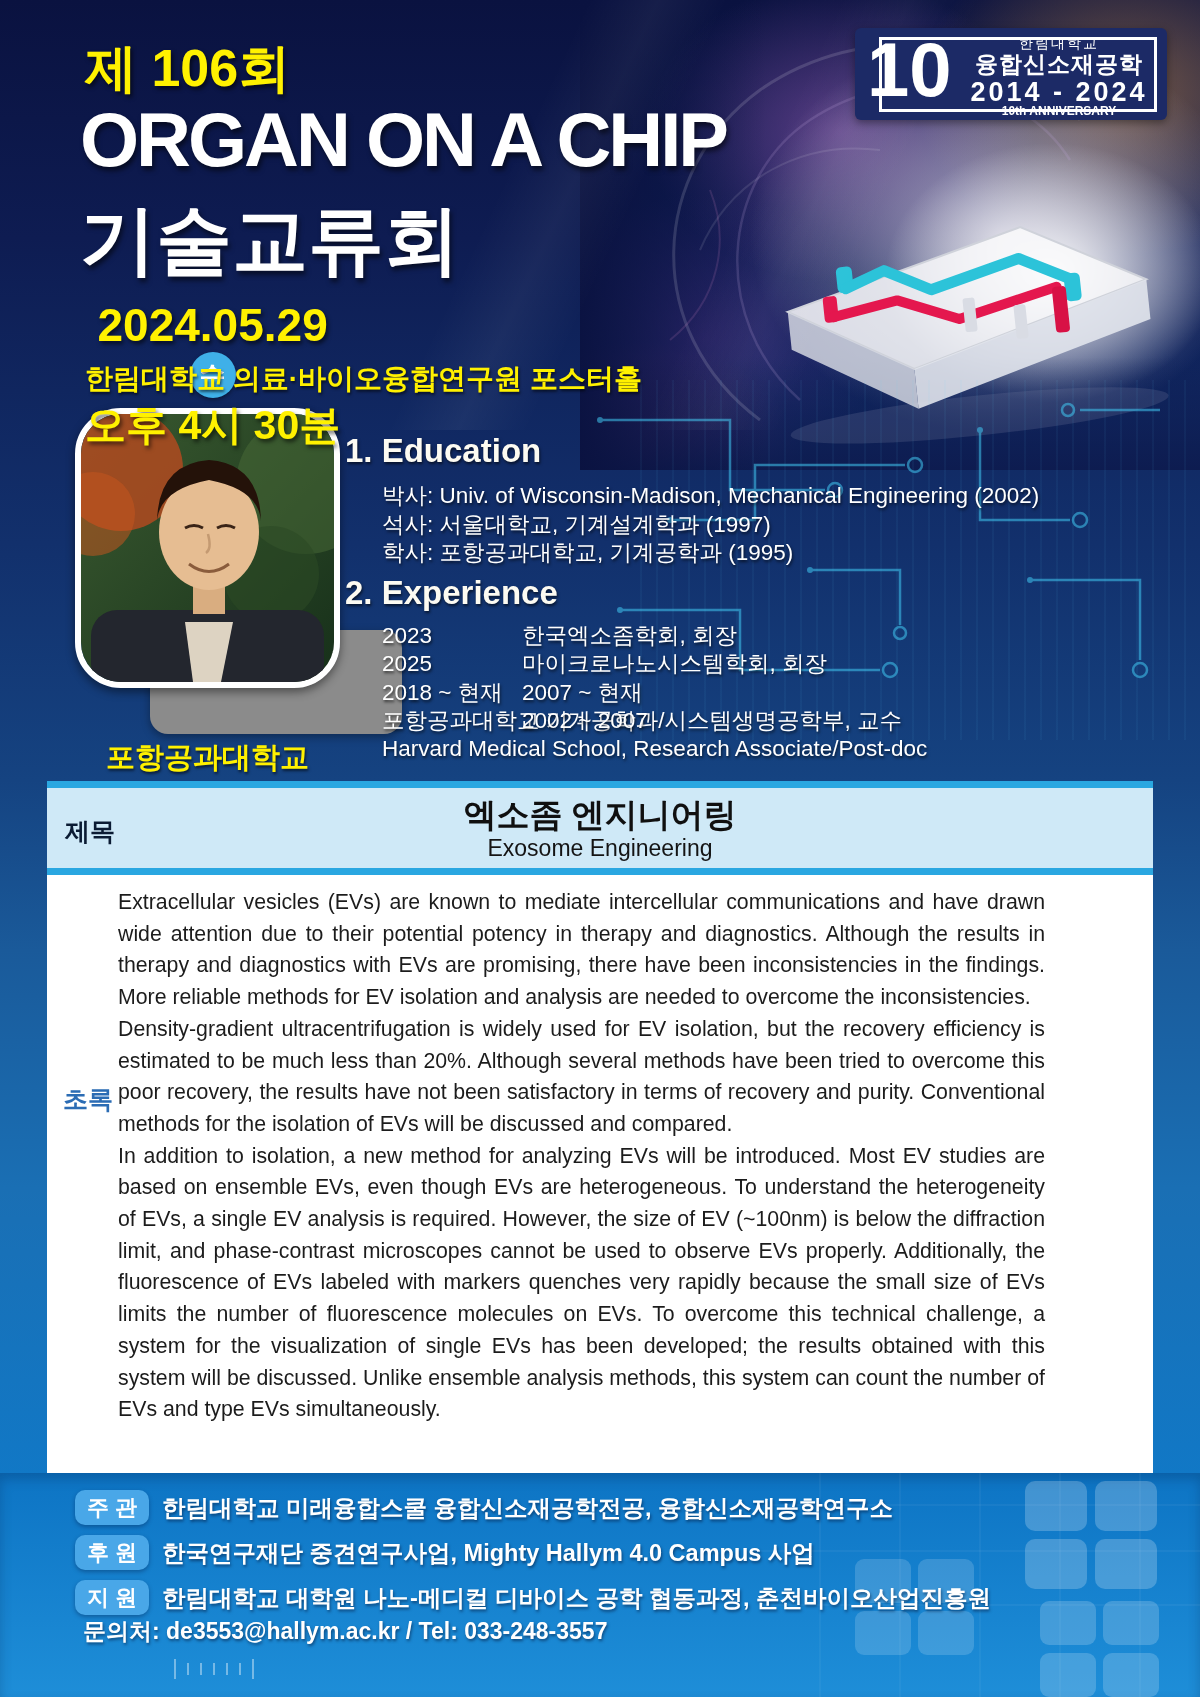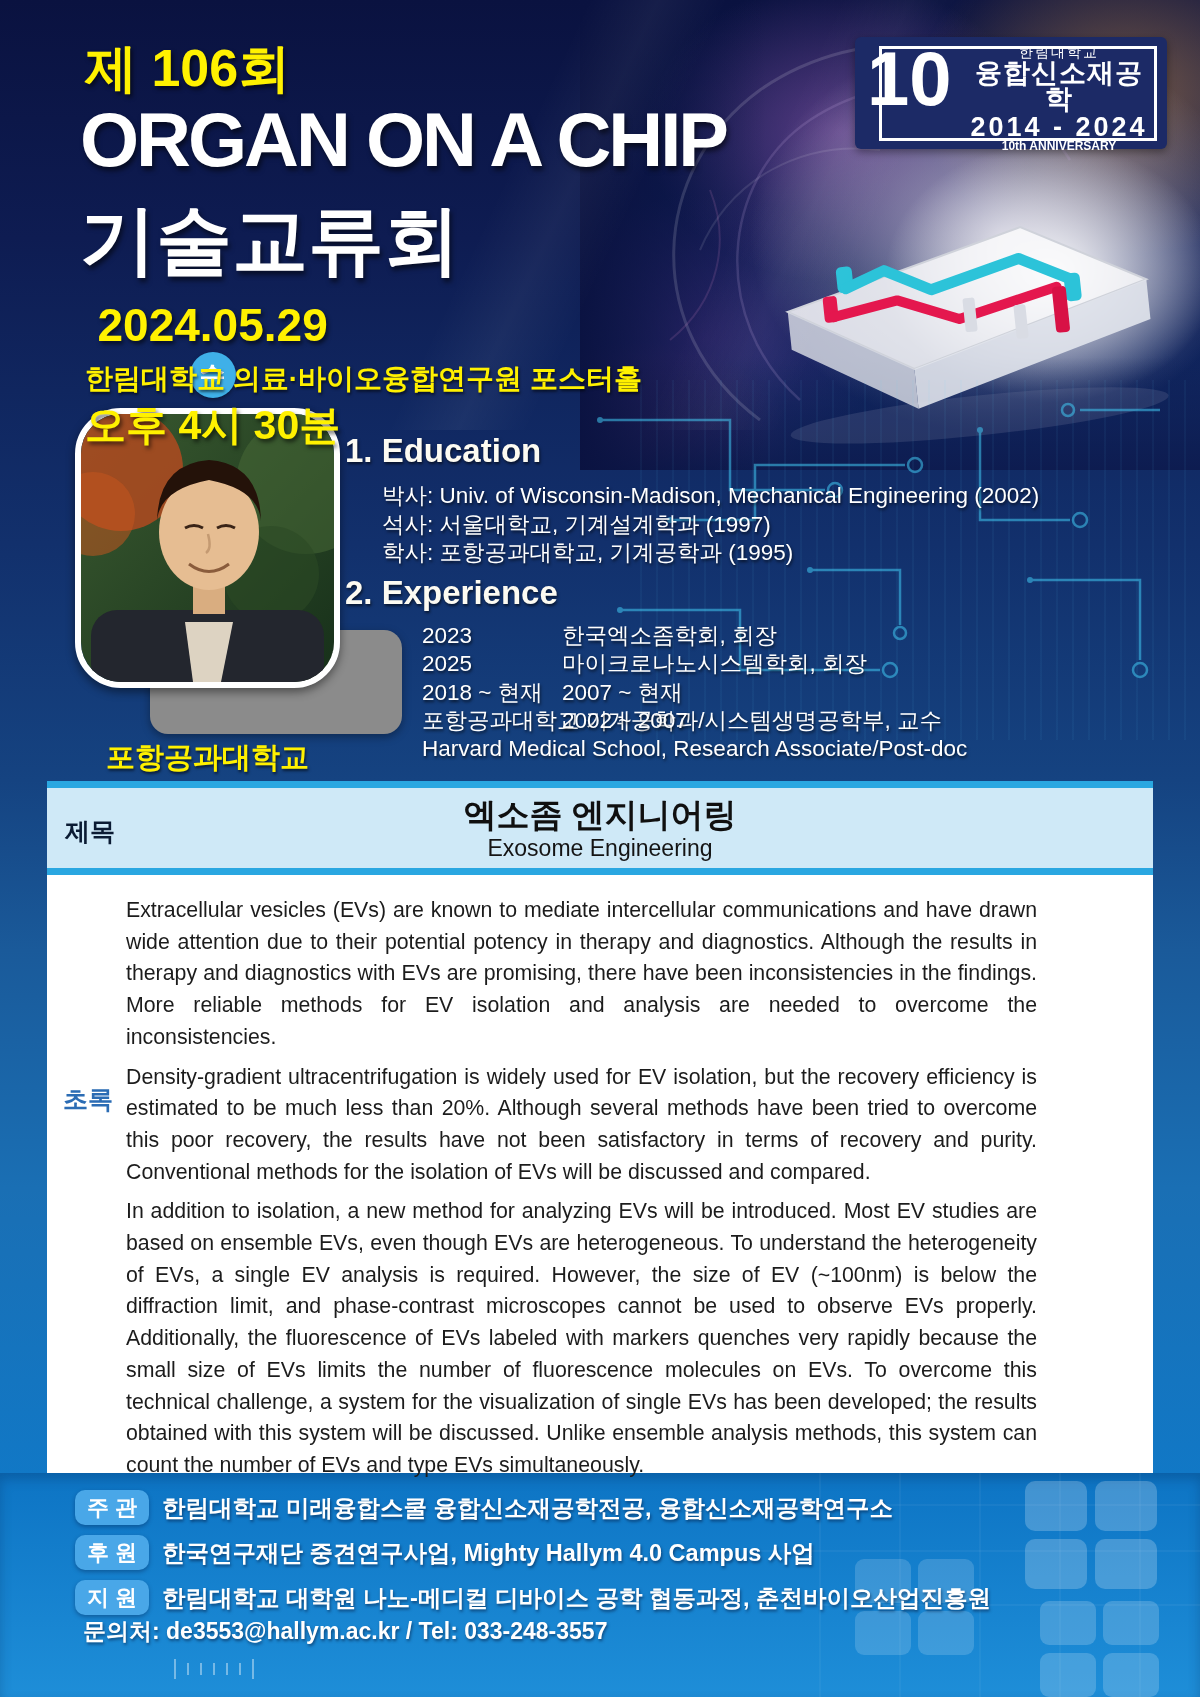--- a/index.html
+++ b/index.html
@@ -35,54 +35,54 @@
   
   .session{position:absolute;left:85px;top:34px;z-index:5;font-size:52px;font-weight:bold;color:var(--accent-yellow,#fff100);text-shadow:2px 3px 4px rgba(0,0,0,.6);}
   .title{position:absolute;left:80px;top:96px;z-index:5;font-size:76px;font-weight:bold;letter-spacing:-3px;color:#fff;text-shadow:2px 4px 5px rgba(0,0,0,.55);white-space:nowrap;}
   .subtitle{position:absolute;left:80px;top:190px;z-index:5;font-size:76px;font-weight:bold;color:#fff;text-shadow:2px 4px 5px rgba(0,0,0,.55);}
   .date-row{position:absolute;left:85px;top:298px;z-index:5;display:flex;align-items:center;flex-direction:column;}
   .date-txt{font-size:46px;font-weight:bold;color:var(--accent-yellow,#fff100);text-shadow:2px 3px 4px rgba(0,0,0,.6);}
   .day-badge{width:46px;height:46px;border-radius:50%;background:var(--day-badge-blue,#3fb0e8);color:#fff;font-size:26px;font-weight:bold;display:flex;align-items:center;justify-content:center;box-shadow:0 2px 4px rgba(0,0,0,.4);}
   .time-txt{font-size:41px;font-weight:bold;color:var(--accent-yellow,#fff100);text-shadow:2px 3px 4px rgba(0,0,0,.6);}
   .venue{position:absolute;left:85px;top:360px;z-index:5;font-size:28px;font-weight:bold;color:var(--accent-yellow,#ffe920);text-shadow:1px 2px 3px rgba(0,0,0,.65);}
   
-  .anniv{position:absolute;left:855px;top:28px;width:312px;height:112px;z-index:6;background:var(--anniversary-navy,#1c2a66);border-radius:6px;box-shadow:0 3px 8px rgba(0,0,0,.4);margin-top:9px;}
+  .anniv{position:absolute;left:855px;top:28px;width:312px;height:92px;z-index:6;background:var(--anniversary-navy,#1c2a66);border-radius:6px;box-shadow:0 3px 8px rgba(0,0,0,.4);}
   .anniv-frame{position:absolute;top:9px;left:24px;right:10px;bottom:8px;border:3px solid #fff;}
   .anniv-num{position:absolute;left:12px;top:-4px;font-size:76px;font-weight:bold;color:#fff;line-height:1.2;}
   .anniv-col{position:absolute;left:112px;right:16px;top:7px;text-align:center;color:#fff;}
   .anniv-a1{font-size:14px;line-height:16px;letter-spacing:2px;}
-  .anniv-a2{font-size:27px;line-height:26px;font-weight:bold;letter-spacing:1px;}
+  .anniv-a2{font-size:23px;line-height:26px;font-weight:bold;letter-spacing:1px;}
   .anniv-a3{font-size:27px;line-height:26px;font-weight:bold;letter-spacing:3px;margin-top:2px;}
   .anniv-a4{font-size:12px;line-height:13px;font-weight:bold;}
   
   .photo{position:absolute;left:75px;top:408px;width:253px;height:268px;border:6px solid #fff;border-radius:46px;overflow:hidden;z-index:4;box-shadow:0 4px 10px rgba(0,0,0,.45);}
   .nametag{position:absolute;left:150px;top:630px;width:252px;height:104px;background:var(--nametag-gray,#8b8b8b);border-radius:18px;z-index:3;display:flex;justify-content:center;box-shadow:0 3px 8px rgba(0,0,0,.35);}
   .nametag span{font-size:27px;font-weight:bold;color:#fff;padding-bottom:7px;padding-right:26px;text-shadow:1px 2px 2px rgba(0,0,0,.4);}
   .affil{position:absolute;left:75px;top:738px;width:265px;z-index:5;text-align:center;font-size:29px;font-weight:bold;color:var(--accent-yellow,#fff100);text-shadow:1px 2px 3px rgba(0,0,0,.65);}
   
   .edu-heading,.exp-heading{position:absolute;left:345px;z-index:5;font-size:33px;font-weight:bold;color:#fdfbf2;text-shadow:1px 2px 3px rgba(0,0,0,.6);}
   .edu-heading{top:432px;}
   .exp-heading{top:574px;}
   .edu-list{position:absolute;left:382px;top:482px;z-index:5;}
   .edu-item{font-size:22.5px;line-height:28.5px;color:#fff;text-shadow:1px 2px 3px rgba(0,0,0,.65);white-space:nowrap;}
-  .exp-grid{position:absolute;left:382px;top:622px;z-index:5;display:grid;grid-template-columns:140px auto;column-gap:0;margin-left:40px;}
+  .exp-grid{position:absolute;left:382px;top:622px;z-index:5;display:grid;grid-template-columns:140px auto;column-gap:0;}
   .exp-period,.exp-role{font-size:22.5px;line-height:28.3px;color:#fff;text-shadow:1px 2px 3px rgba(0,0,0,.65);white-space:nowrap;}
   
   .title-box{position:absolute;left:47px;top:781px;width:1106px;height:94px;z-index:5;background:var(--title-box-bg,#cfe9f7);}
   .stripe{position:absolute;left:0;width:100%;height:7px;background:var(--stripe-cyan,#2aa7e1);}
   .stripe.top{top:0;}
   .stripe.bottom{bottom:0;}
   .talk-label{position:absolute;left:18px;top:34px;font-size:25px;font-weight:bold;color:#0b1b33;}
   .talk-ko{position:absolute;left:0;top:12px;width:100%;text-align:center;font-size:33px;font-weight:bold;color:#101010;}
   .talk-en{position:absolute;left:0;top:54px;width:100%;text-align:center;font-size:23px;color:#141414;}
   
   .abstract-box{position:absolute;left:47px;top:875px;width:1106px;height:598px;z-index:5;background:#fff;}
   .ab-label{position:absolute;left:16px;top:208px;font-size:25px;font-weight:bold;color:#2b6cb4;}
   .ab-text{position:absolute;left:71px;top:12px;width:927px;}
-  .ab-text p{margin:8px;font-size:21.3px;line-height:31.7px;color:#1c1c1c;text-align:justify;}
+  .ab-text p{margin:0;font-size:21.3px;line-height:31.7px;color:#1c1c1c;text-align:justify;}
   
   .footer{position:absolute;left:0;top:1473px;width:1200px;height:224px;z-index:4;background:linear-gradient(180deg,#0d74c4 0%,#1e8ed8 100%);box-shadow:inset 0 6px 12px rgba(0,30,70,.25);}
   .blueprint{position:absolute;left:0;top:0;width:100%;height:100%;}
   .f-row{position:absolute;left:75px;display:flex;align-items:center;z-index:2;}
   .f-row.r0{top:17px;} .f-row.r1{top:62px;} .f-row.r2{top:107px;}
   .f-badge{width:74px;height:35px;border-radius:10px;background:var(--footer-badge-blue,#49a7e8);color:#fff;font-size:22px;font-weight:bold;display:flex;align-items:center;justify-content:center;box-shadow:0 2px 4px rgba(0,20,60,.35);}
   .f-text{margin-left:13px;font-size:23.5px;font-weight:bold;color:#fff;text-shadow:1px 2px 3px rgba(0,10,40,.5);white-space:nowrap;}
   .contact{position:absolute;left:83px;top:143px;z-index:2;font-size:23px;font-weight:bold;color:#fff;text-shadow:1px 2px 3px rgba(0,10,40,.5);}
 </style>
 </head>

